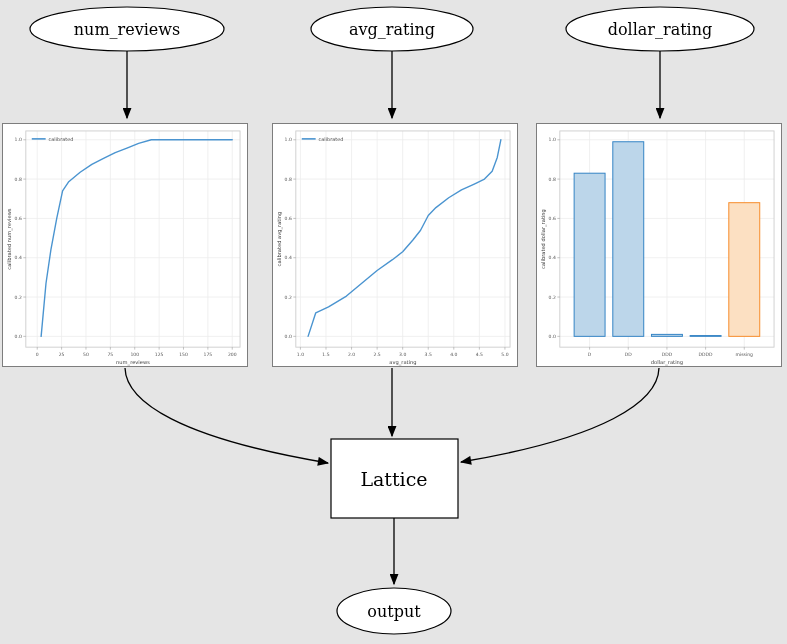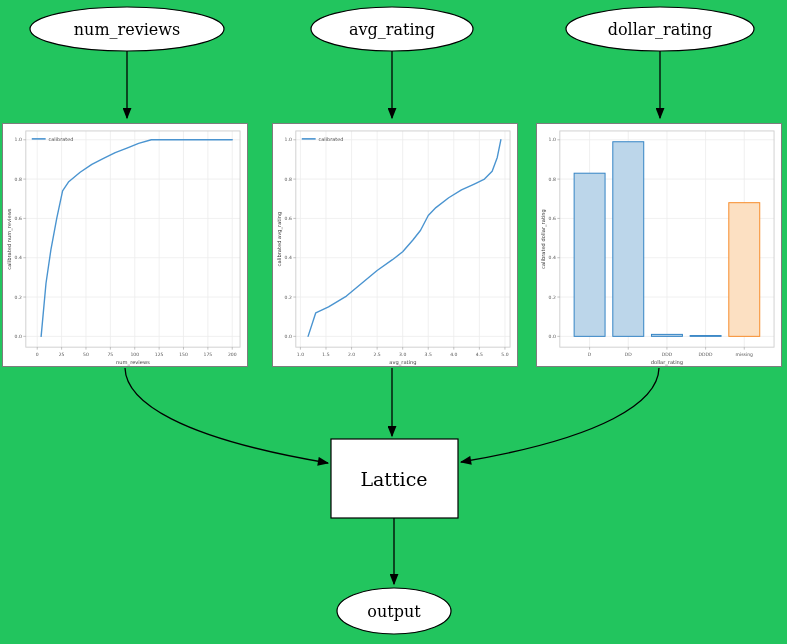--- a/index.html
+++ b/index.html
@@ -1,17 +1,17 @@
 <!DOCTYPE html>
 <html><head>
 <meta charset="utf-8">
 <style>
   html,body{margin:0;padding:0;background:#ffffff;}
   body{width:787px;height:644px;overflow:hidden;font-family:"DejaVu Sans",sans-serif;}
-  .canvas{position:relative;width:787px;height:644px;background:#22c55e;}
+  .canvas{position:relative;width:787px;height:644px;background:#e5e5e5;}
   .overlay{position:absolute;left:0;top:0;}
   .plotbox{
     position:absolute;
     width:246px;height:244px;
     box-sizing:border-box;
     border:1.5px solid #7d7d7d;
     background:#ffffff;
   }
   .plotbox svg{display:block;width:100%;height:100%;}
   .node-shape{fill:#ffffff;stroke:#000000;stroke-width:1.2;}

